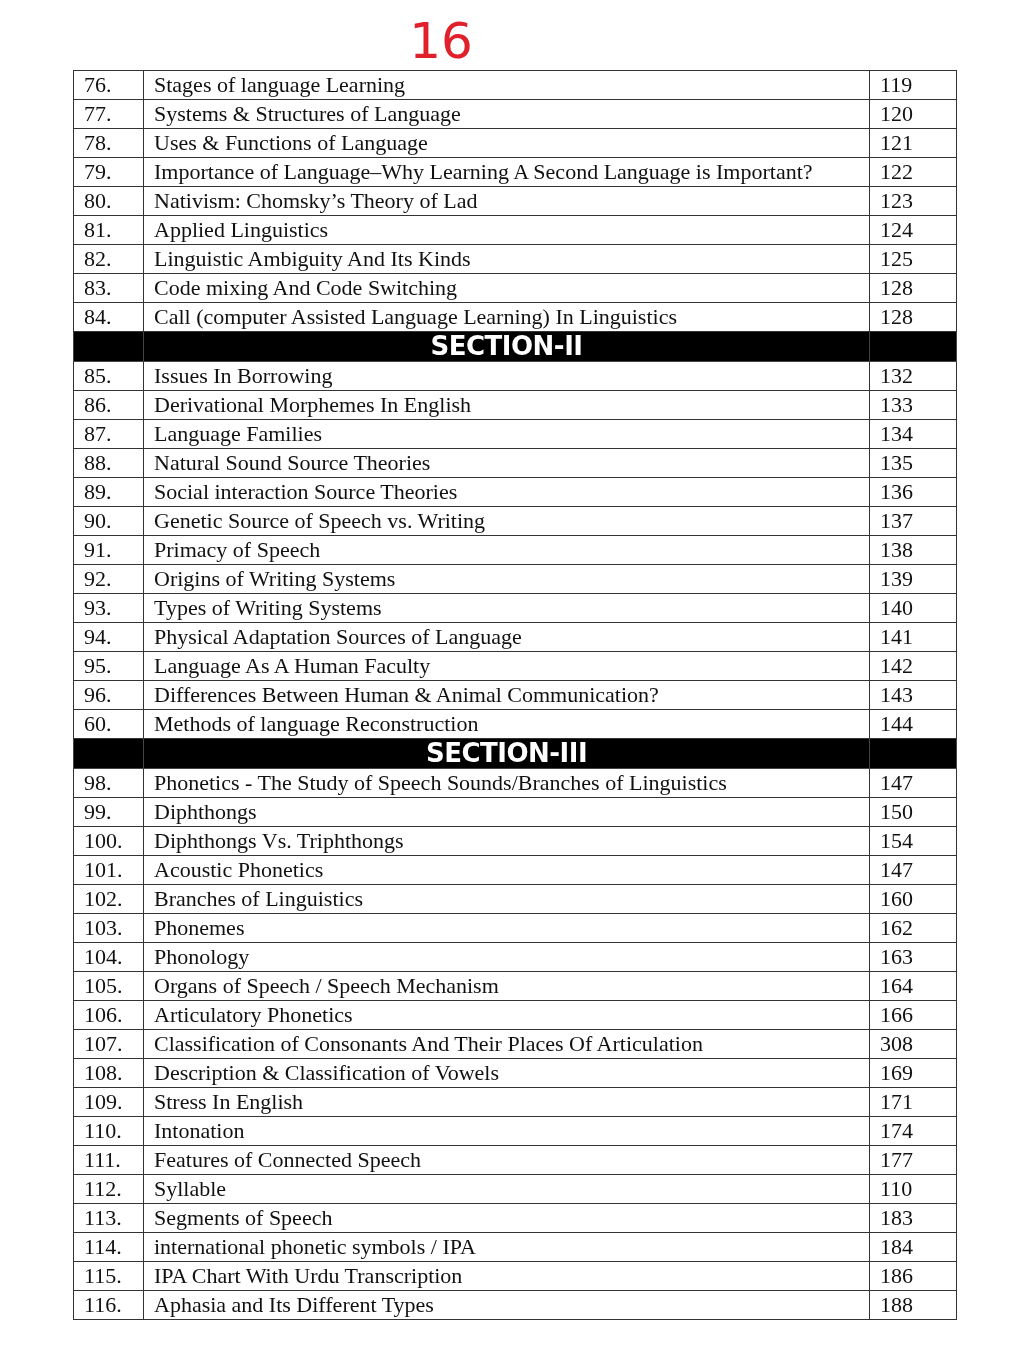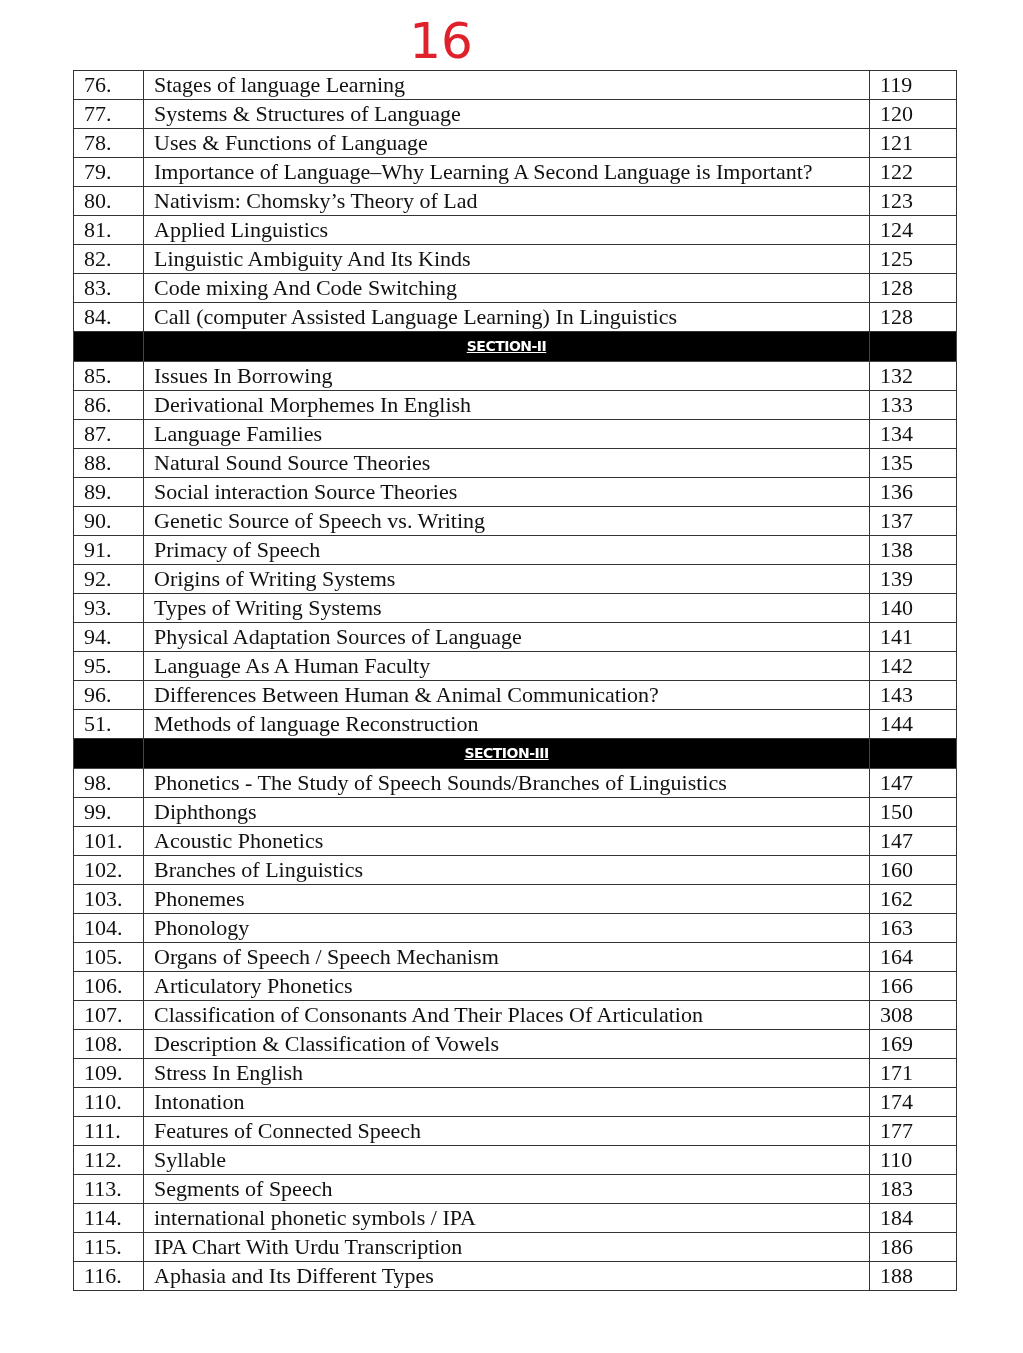--- a/index.html
+++ b/index.html
@@ -21,22 +21,22 @@
   col.c-title { width: 726px; }
   col.c-page { width: 87px; }
   td.num { padding-left: 10px; }
   td.page { text-align: left; padding-left: 0; }
   tr.section td {
     background: #000; color: #fff; height: 29px; line-height: 29px;
     border-color: #444;
   }
   tr.section td.stitle {
     text-align: center; padding-left: 0;
-    font-family: "DejaVu Sans", sans-serif; font-weight: bold; font-size: 14px;
-    text-decoration: underline; letter-spacing: -0.5px; margin-top: 6px;
+    font-family: "DejaVu Sans", sans-serif; font-weight: bold; font-size: 26px;
+    letter-spacing: -0.5px; margin-top: 6px;
   }
 </style>
 </head>
 <body>
 
 <div class="page-number">16</div>
 
 <table class="toc">
   <colgroup>
     <col class="c-num">
@@ -148,38 +148,43 @@
         <td class="num">95.</td>
         <td>Language As A Human Faculty</td>
         <td class="page">142</td>
       </tr>
       <tr>
         <td class="num">96.</td>
         <td>Differences Between Human &amp; Animal Communication?</td>
         <td class="page">143</td>
       </tr>
       <tr>
-        <td class="num">51.</td>
+        <td class="num">60.</td>
         <td>Methods of language Reconstruction</td>
         <td class="page">144</td>
       </tr>
       <tr class="section">
         <td></td>
         <td class="stitle">SECTION-III</td>
         <td></td>
       </tr>
       <tr>
         <td class="num">98.</td>
         <td>Phonetics - The Study of Speech Sounds/Branches of Linguistics</td>
         <td class="page">147</td>
       </tr>
       <tr>
         <td class="num">99.</td>
         <td>Diphthongs</td>
         <td class="page">150</td>
+      </tr>
+      <tr>
+        <td class="num">100.</td>
+        <td>Diphthongs Vs. Triphthongs</td>
+        <td class="page">154</td>
       </tr>
       <tr>
         <td class="num">101.</td>
         <td>Acoustic Phonetics</td>
         <td class="page">147</td>
       </tr>
       <tr>
         <td class="num">102.</td>
         <td>Branches of Linguistics</td>
         <td class="page">160</td>

